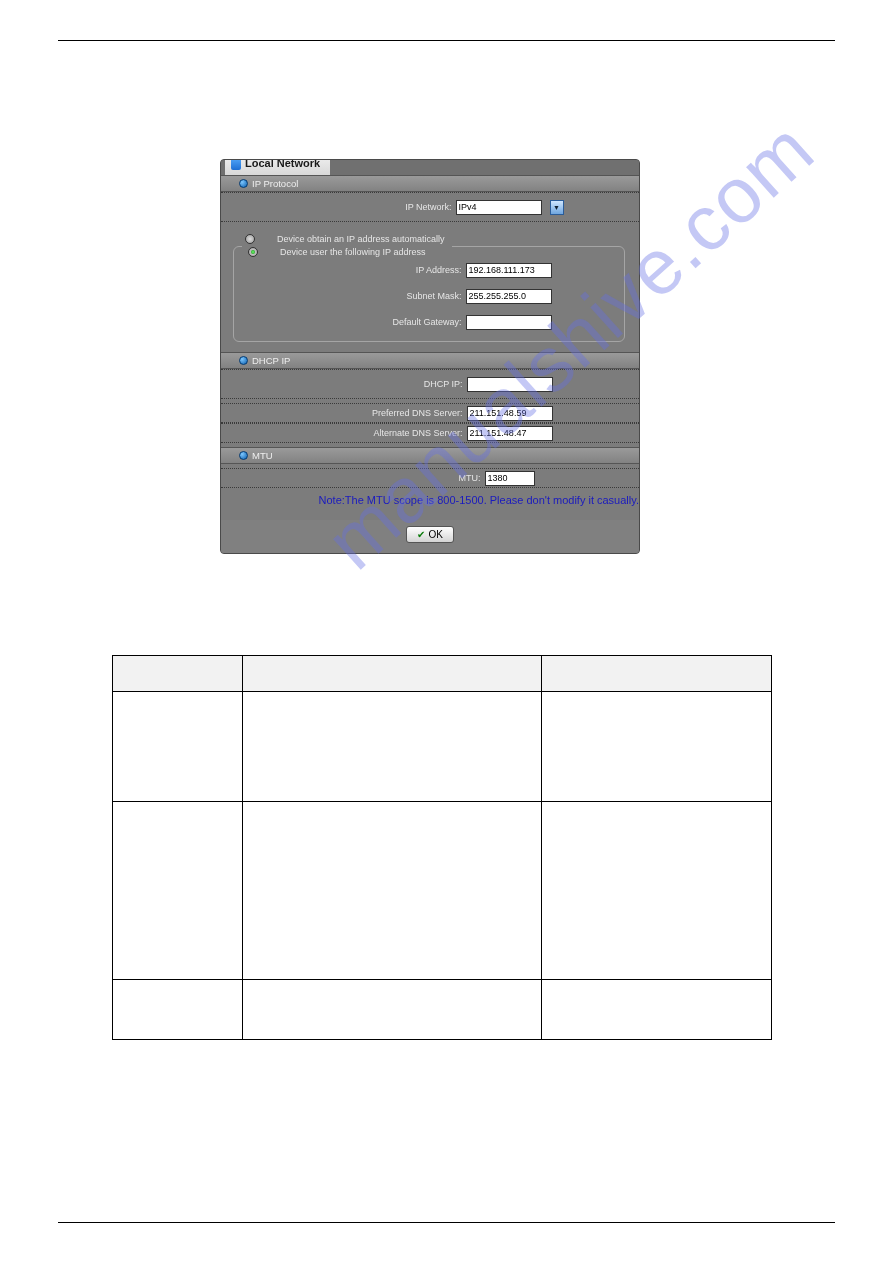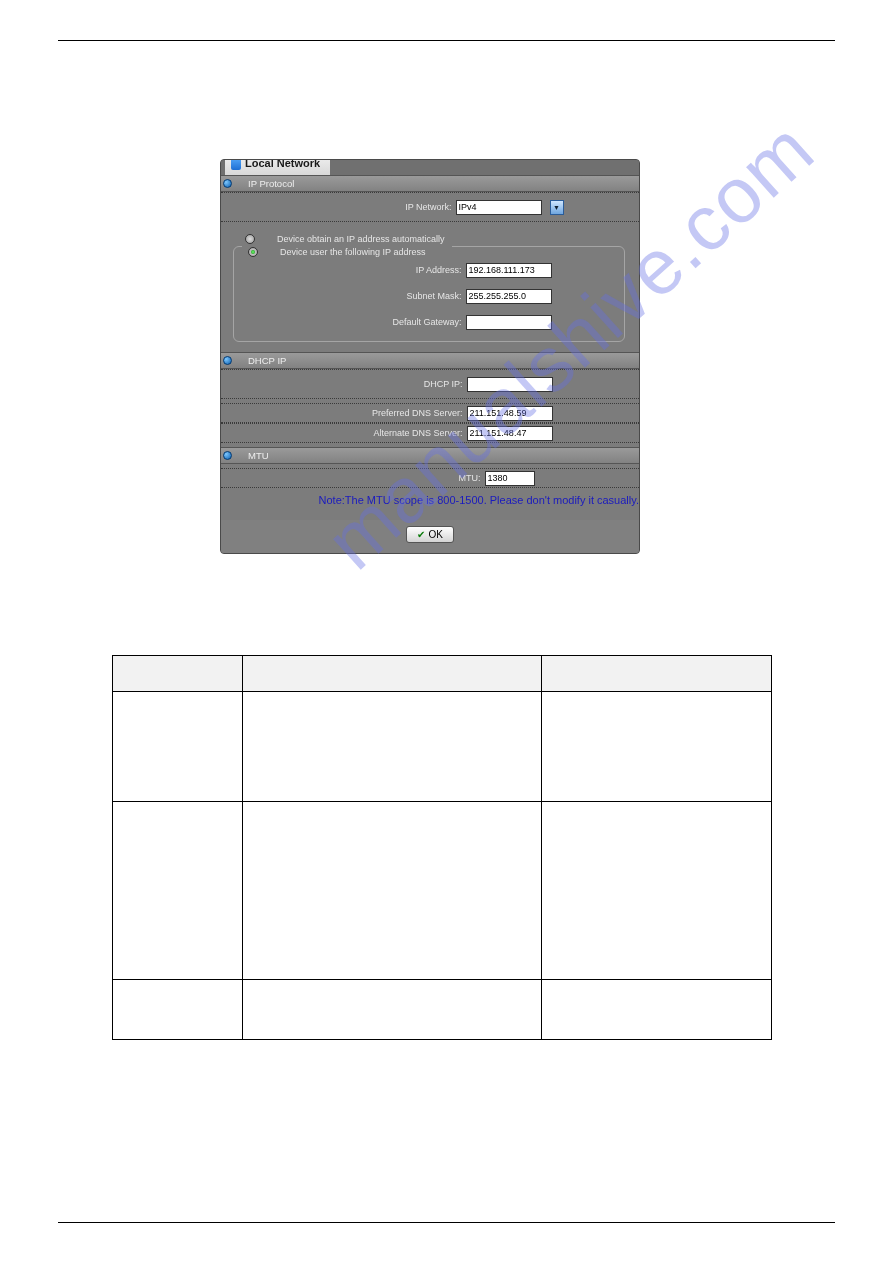--- a/index.html
+++ b/index.html
@@ -57,22 +57,22 @@
     width: 10px;
     height: 14px;
     background: linear-gradient(#5bb0ff,#1e6fd4);
     border-radius: 2px;
   }
   .sect-header {
     background: linear-gradient(#9a9a9a,#828282);
     height: 17px;
     display: flex;
     align-items: center;
-    padding-left: 2px;
-    gap: 16px;
+    padding-left: 18px;
+    gap: 4px;
     color: #eee;
     font-size: 9.5px;
     border-top: 1px solid #555;
     border-bottom: 1px solid #555;
   }
   .sect-icon {
     width: 9px;
     height: 9px;
     border-radius: 50%;
     background: radial-gradient(circle at 30% 30%, #7ec8ff, #0b5fb0);

